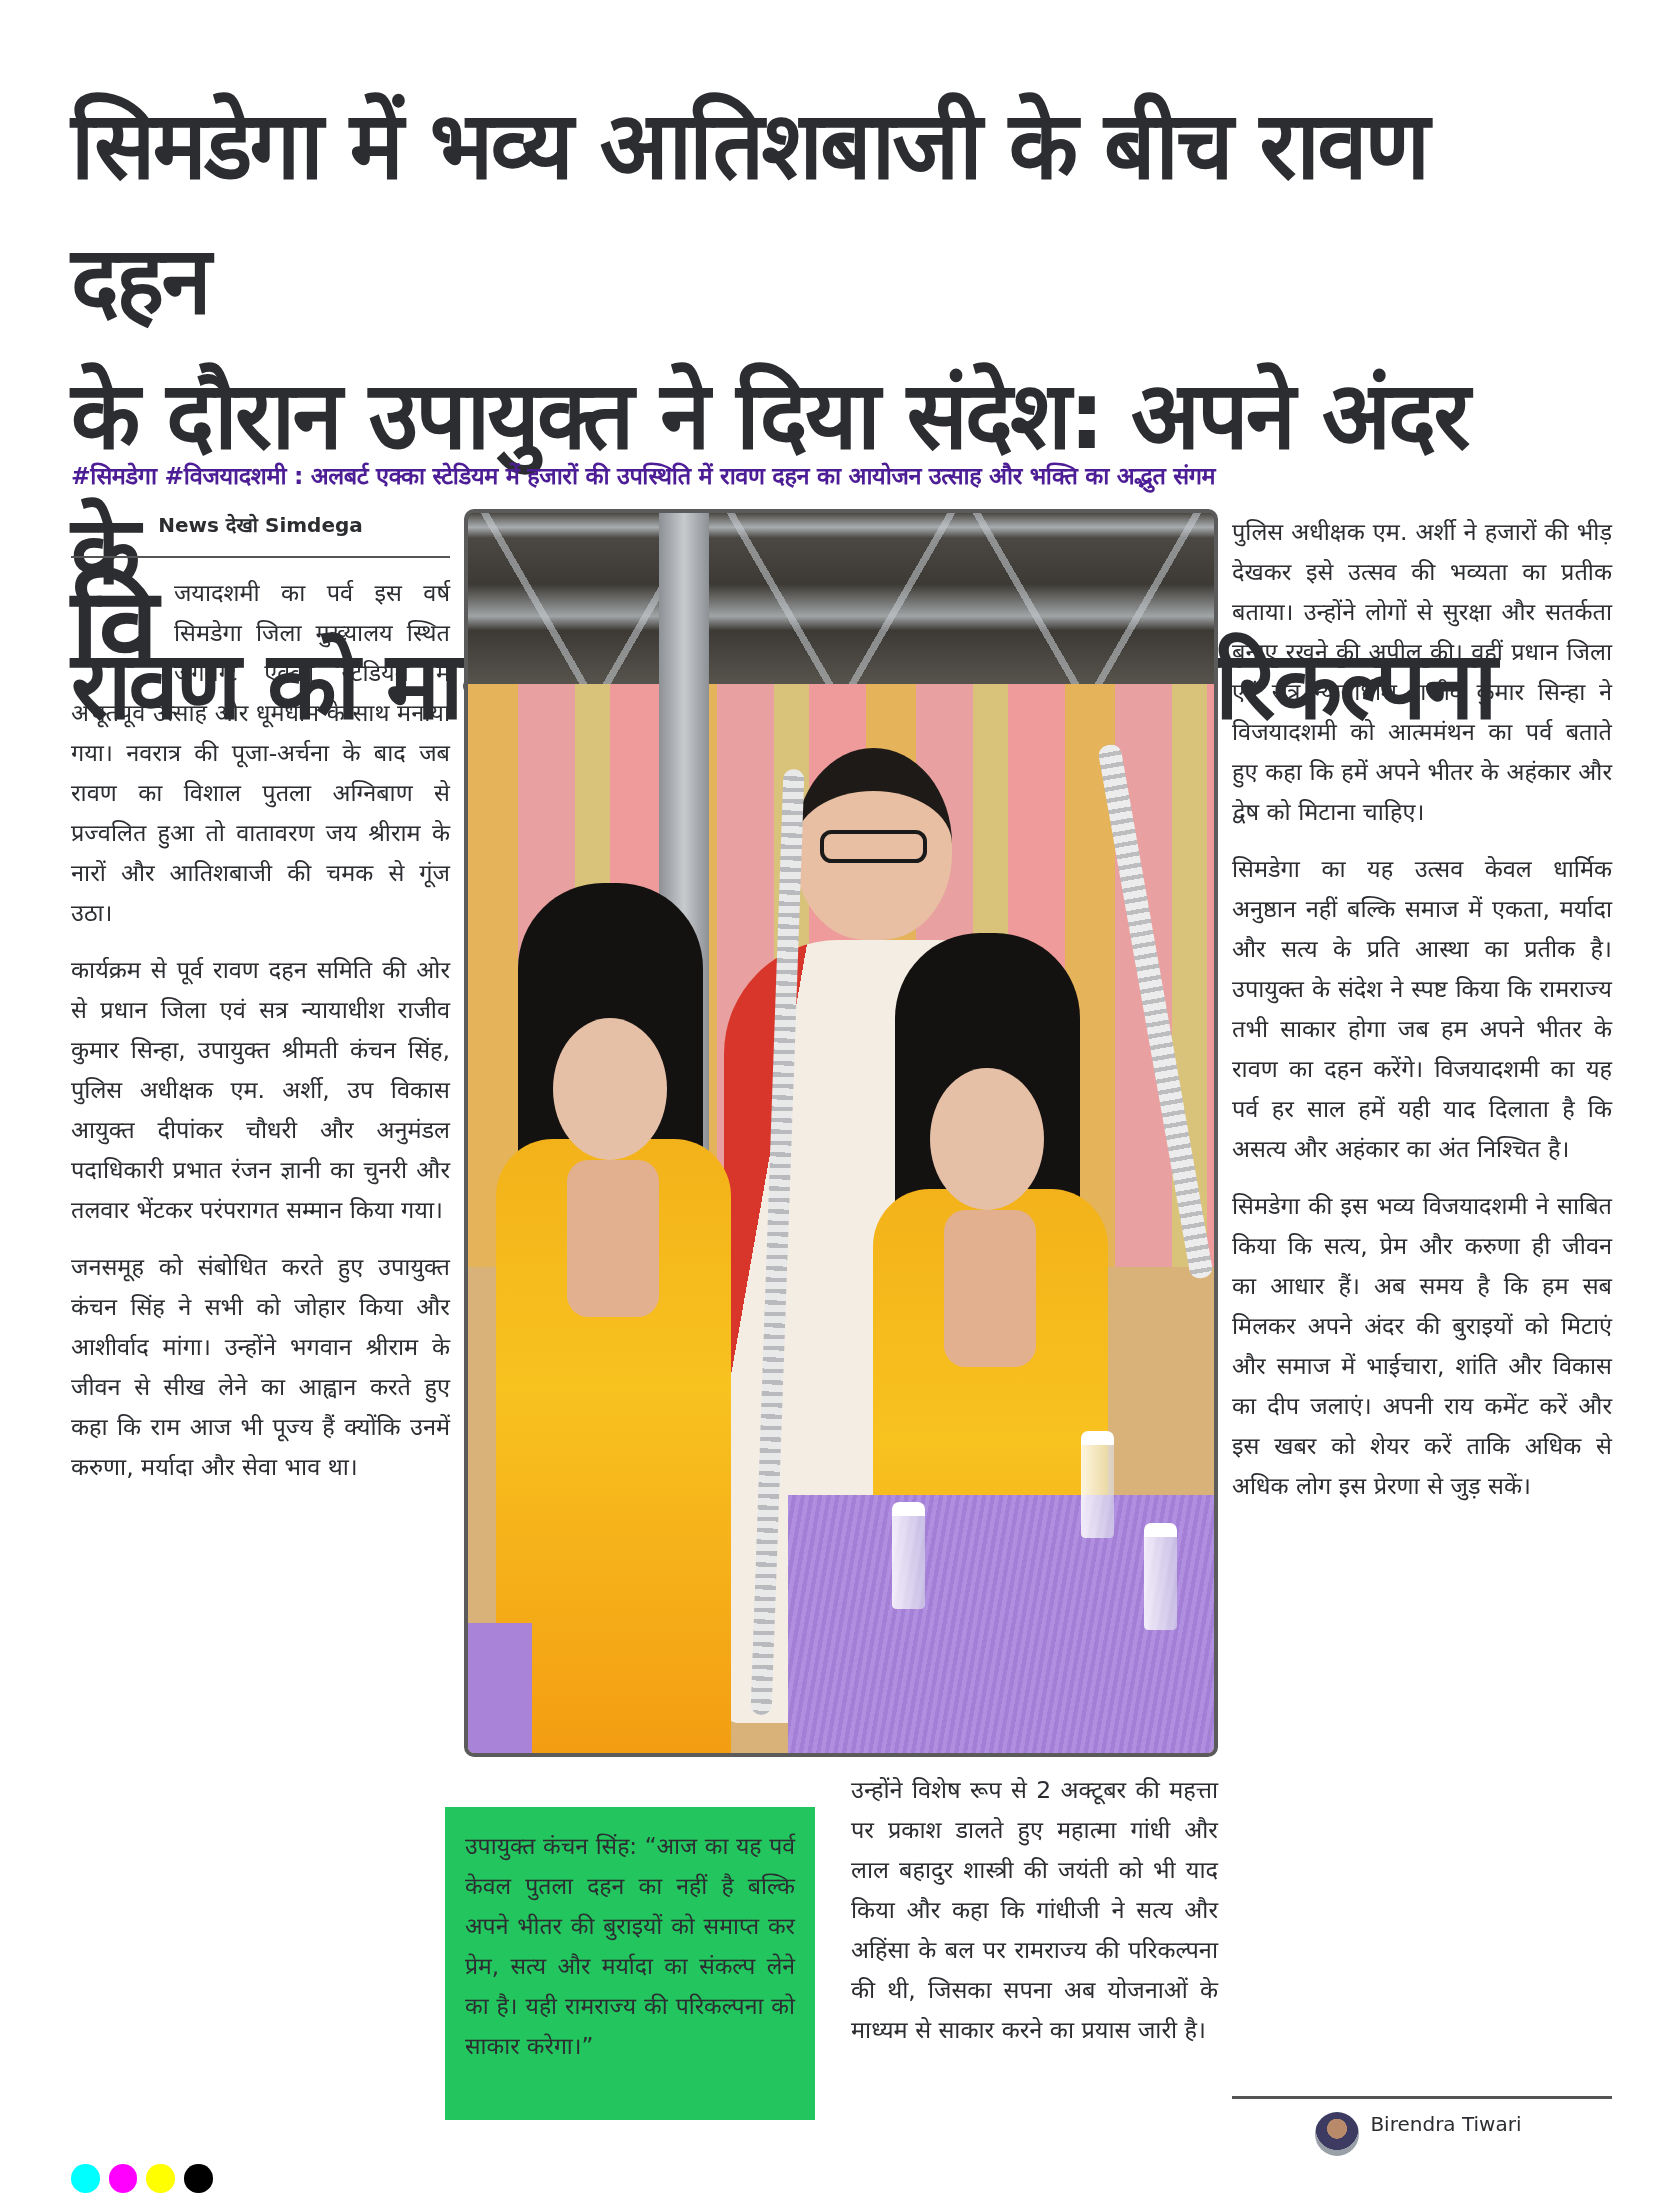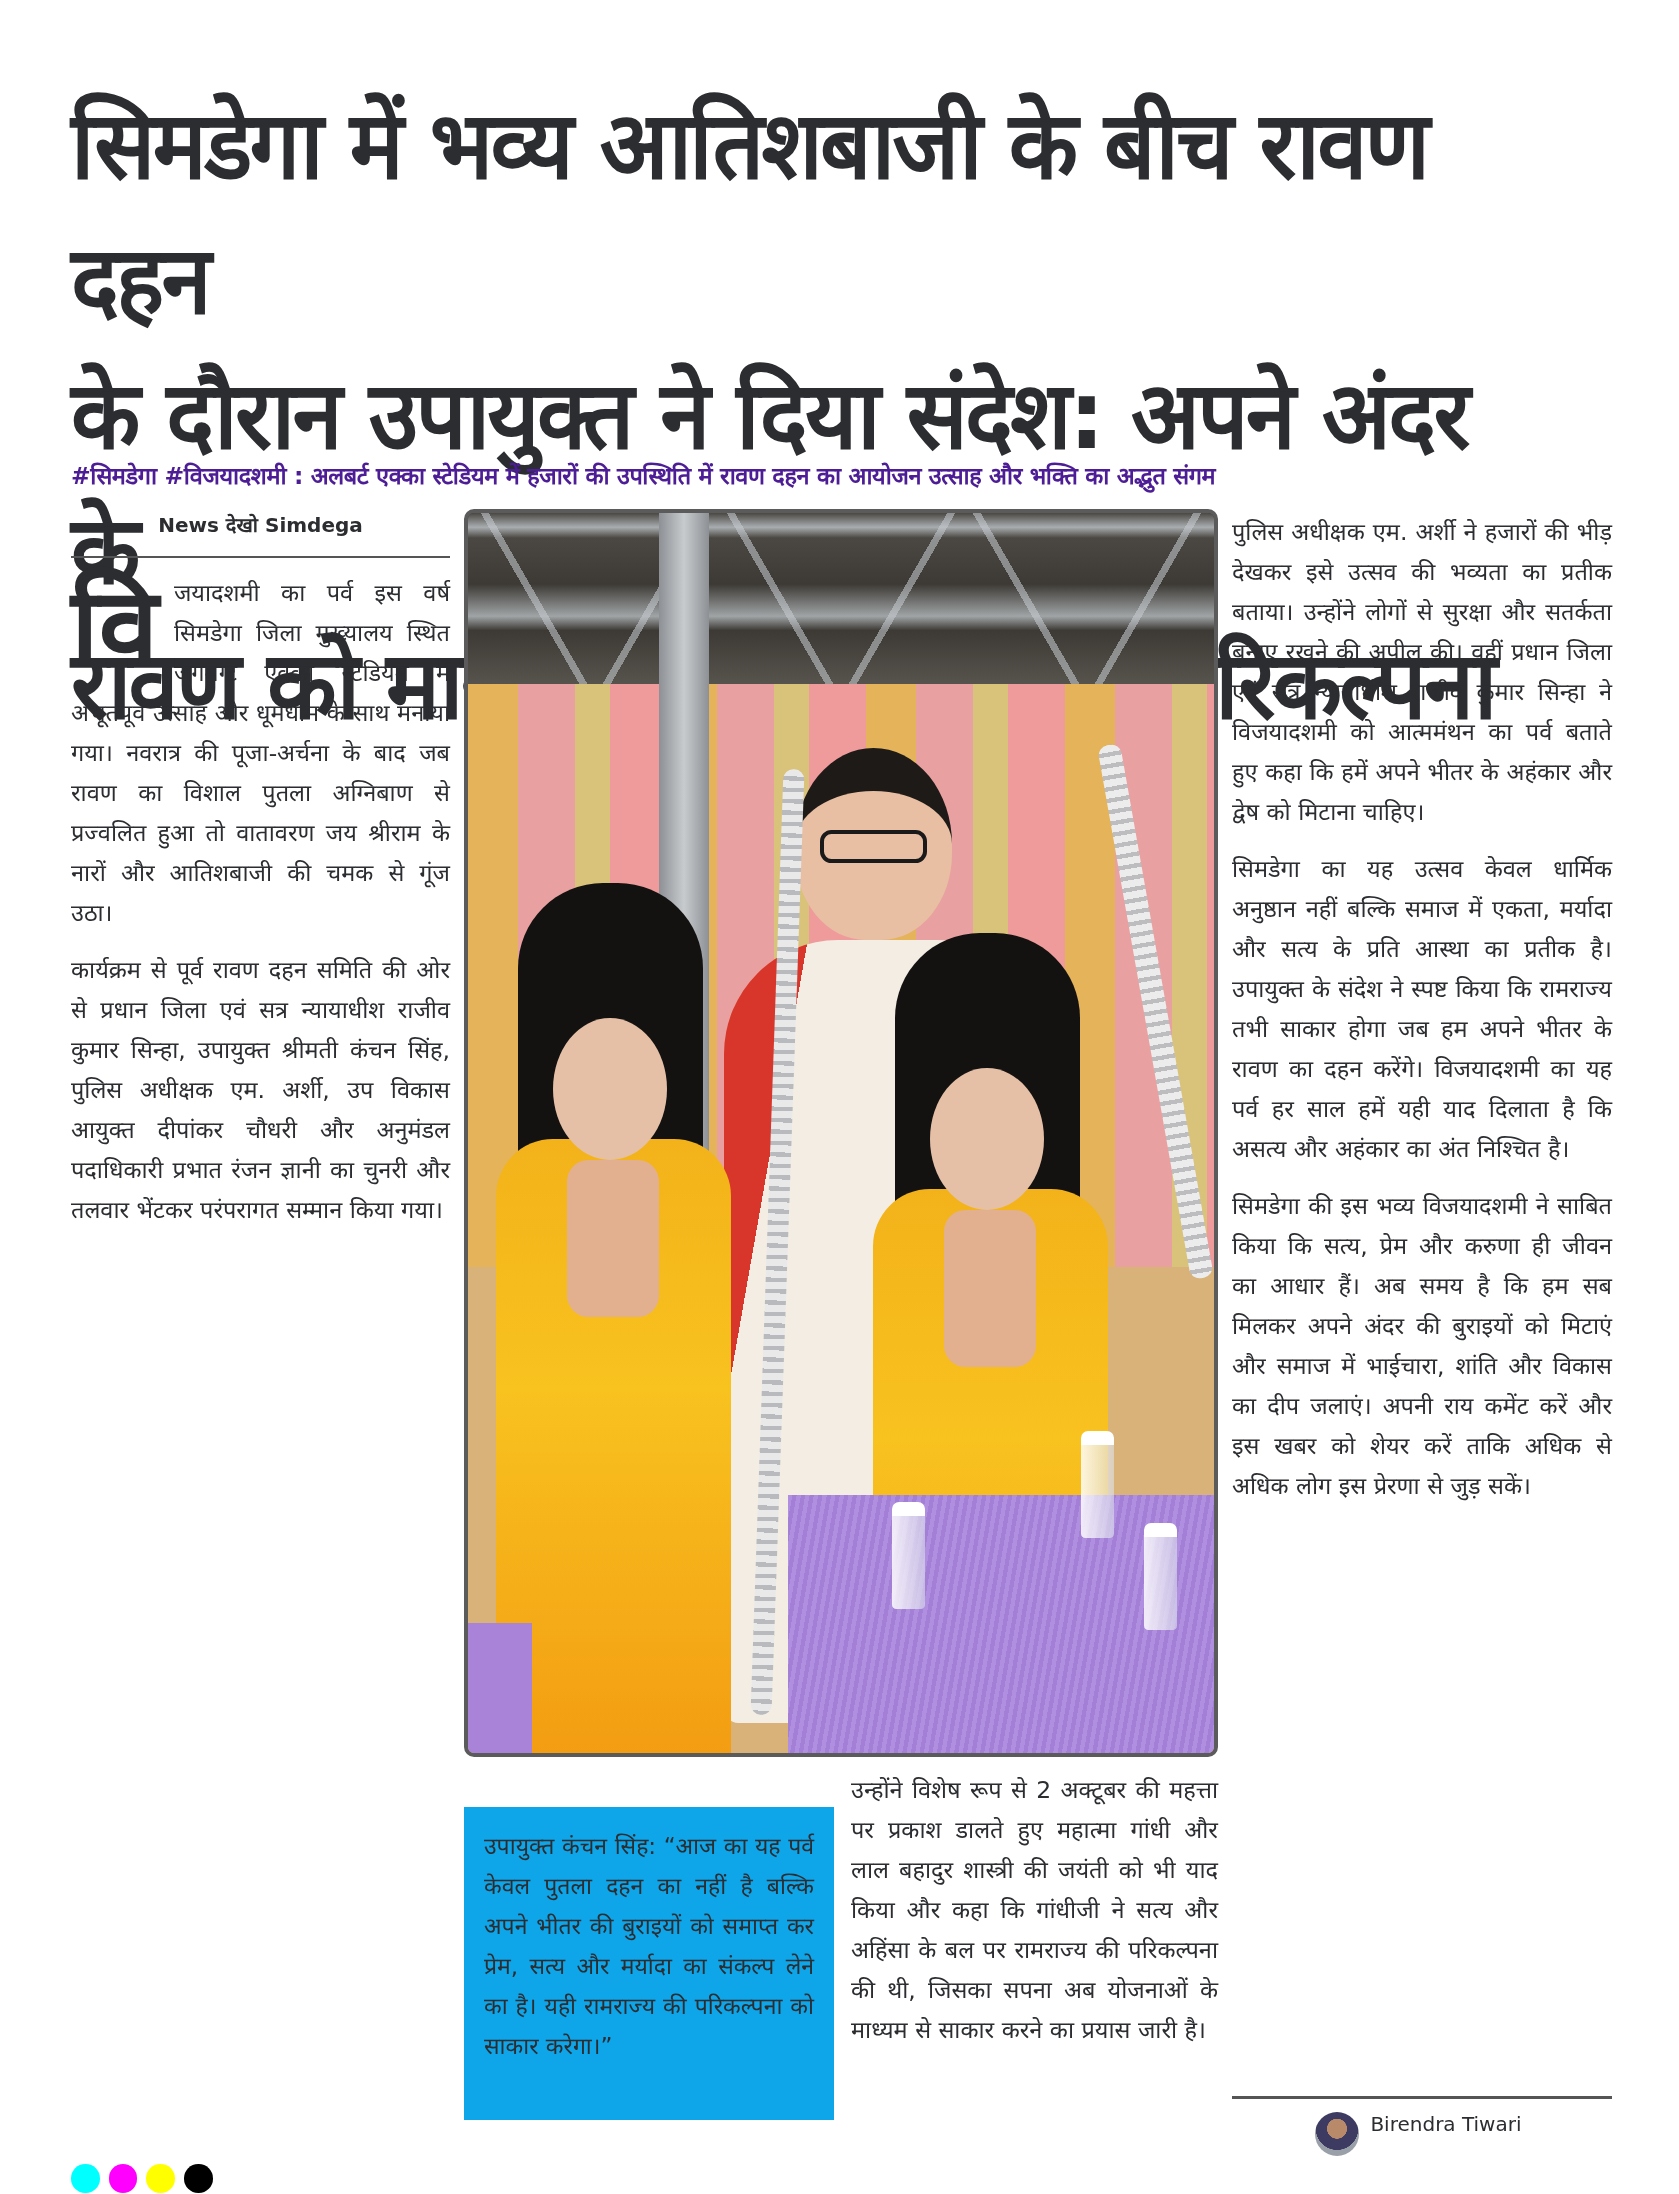--- a/index.html
+++ b/index.html
@@ -56,22 +56,22 @@
   .child .face { position: absolute; left: 64px; top: 135px; width: 114px; height: 142px; background: #e5c0a7; border-radius: 50%; }
   .child .robe { position: absolute; left: 7.1px; top: 256px; width: 235px; height: 626px; background: linear-gradient(180deg, #f3b21a 0%, #f8c21f 40%, #f39c12 100%); border-radius: 57px 57px 7.1px 7.1px; }
   .child .chest { position: absolute; left: 78px; top: 277px; width: 92px; height: 157px; background: #e3b08f; border-radius: 21.3px; }
   .photo .bow1 { position: absolute; left: 299px; top: 256px; width: 21.3px; height: 946px; background: repeating-linear-gradient(180deg, #e9e9ea 0 7.1px, #b9babd 7.1px 11.4px); border-radius: 10px; transform: rotate(2deg); }
   .photo .bow2 { position: absolute; left: 676px; top: 228px; width: 23px; height: 541px; background: repeating-linear-gradient(180deg, #ececec 0 7.1px, #bdbdbf 7.1px 11.4px); border-radius: 10px; transform: rotate(-10deg); }
   .photo .table { position: absolute; left: 320px; top: 982px; width: 441px; height: 270px; background: repeating-linear-gradient(100deg, #b08ee0 0 4.3px, #a47fd6 4.3px 8.5px); }
   .photo .table2 { position: absolute; left: 0; top: 1110px; width: 64px; height: 142px; background: #a883d8; }
   .photo .bottle { position: absolute; width: 33px; height: 107px; background: linear-gradient(90deg, rgba(255,255,255,0.85), rgba(220,225,235,0.6)); border-radius: 7.1px 7.1px 4.3px 4.3px; border-top: 14.2px solid #ffffff; }
 
   .quote {
-    position: absolute; left: 464px; top: 1807px; width: 370px; height: 313px;
-    background: #0ea5e9; padding: 18.5px 20px 0 20px;
+    position: absolute; left: 445px; top: 1807px; width: 370px; height: 313px;
+    background: #22c55e; padding: 18.5px 20px 0 20px;
     font-family: "DejaVu Sans", sans-serif; font-size: 23px; line-height: 40px; color: #2b2d31; text-align: justify;
   }
   .col-mid { left: 851px; top: 1770px; width: 367px; line-height: 40px; }
 
   .rule-bottom { position: absolute; left: 1232px; top: 2096px; width: 380px; height: 2.8px; background: #555555; }
   .author { position: absolute; left: 1315px; top: 2112px; display: flex; align-items: flex-start; gap: 11.4px; }
   .author .avatar { width: 44px; height: 44px; border-radius: 50%; background: radial-gradient(circle at 50% 38%, #b88a6a 0 28%, #3d3b62 29% 60%, #9aa0a8 61%); }
   .author .name { font-family: "DejaVu Sans", sans-serif; font-size: 20px; color: #2b2d31; }
 
   .cmyk { position: absolute; left: 71px; top: 2164px; display: flex; gap: 9.2px; }
@@ -88,20 +88,21 @@
 
 <div class="subhead">#सिमडेगा #विजयादशमी : अलबर्ट एक्का स्टेडियम में हजारों की उपस्थिति में रावण दहन का आयोजन उत्साह और भक्ति का अद्भुत संगम</div>
 
 <div class="col col-left">
   <div class="byline-top">News देखो Simdega</div>
   <p class="dropcap-wrap">
     <span class="dropcap">वि</span>
     <span>जयादशमी का पर्व इस वर्ष सिमडेगा जिला मुख्यालय स्थित जगमग्ट एक्का स्टेडियम में अभूतपूर्व उत्साह और धूमधाम के साथ मनाया गया। नवरात्र की पूजा-अर्चना के बाद जब रावण का विशाल पुतला अग्निबाण से प्रज्वलित हुआ तो वातावरण जय श्रीराम के नारों और आतिशबाजी की चमक से गूंज उठा।</span>
   </p>
   <p>कार्यक्रम से पूर्व रावण दहन समिति की ओर से प्रधान जिला एवं सत्र न्यायाधीश राजीव कुमार सिन्हा, उपायुक्त श्रीमती कंचन सिंह, पुलिस अधीक्षक एम. अर्शी, उप विकास आयुक्त दीपांकर चौधरी और अनुमंडल पदाधिकारी प्रभात रंजन ज्ञानी का चुनरी और तलवार भेंटकर परंपरागत सम्मान किया गया।</p>
+  <p>जनसमूह को संबोधित करते हुए उपायुक्त कंचन सिंह ने सभी को जोहार किया और आशीर्वाद मांगा। उन्होंने भगवान श्रीराम के जीवन से सीख लेने का आह्वान करते हुए कहा कि राम आज भी पूज्य हैं क्योंकि उनमें करुणा, मर्यादा और सेवा भाव था।</p>
 </div>
 
 <div class="photo" title="उपायुक्त कंचन सिंह राम-लक्ष्मण वेशधारी बच्चों के साथ">
   <div class="truss"></div>
   <div class="curtain"></div>
   <div class="pole"></div>
   <div class="woman-sari"></div>
   <div class="woman-head"></div>
   <div class="glasses"></div>
   <div class="child child1">

